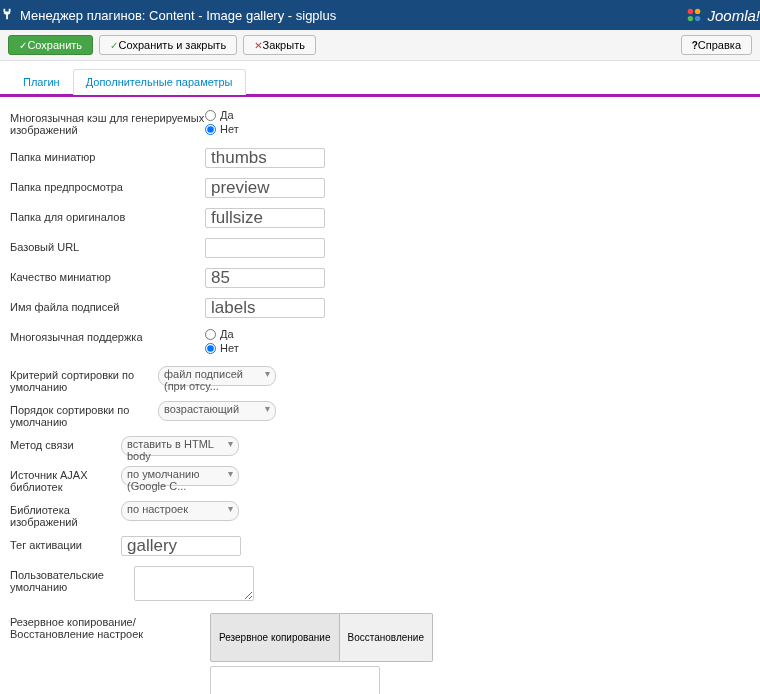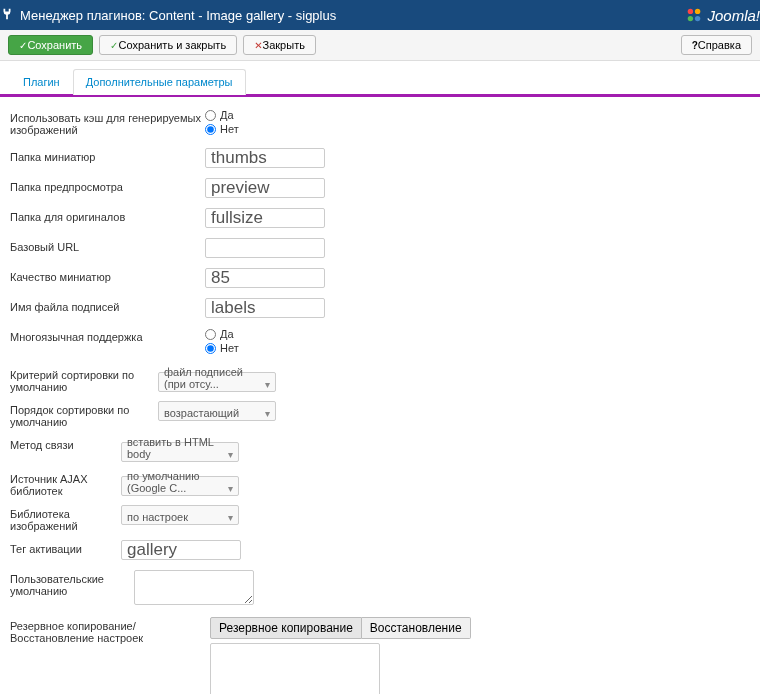--- a/index.html
+++ b/index.html
@@ -19,30 +19,30 @@
 .btn .help-icon::before { content: "?"; font-size: 10px; font-weight: bold; }
 .tabs { display: flex; border-bottom: 3px solid #a21caf; padding: 0 10px; margin-top: 8px; }
 .tab { padding: 6px 12px; font-size: 11px; cursor: pointer; border: 1px solid transparent; border-bottom: none; }
 .tab.active { border-color: #ddd; border-bottom: 1px solid #fff; margin-bottom: -1px; background: #fff; color: #0088cc; border-radius: 3px 3px 0 0; }
 .tab:not(.active) { color: #0088cc; }
 .content { padding: 12px 10px; }
 .form-row { display: flex; align-items: flex-start; margin-bottom: 8px; min-height: 22px; }
 .form-label { width: 195px; flex-shrink: 0; font-size: 11px; color: #333; padding-top: 3px; }
 .form-control { flex: 0 0 auto; }
 .text-input { border: 1px solid #ccc; border-radius: 2px; padding: 2px 5px; font-size: 17px; width: 120px; height: 20px; color: #555; }
-.select-input { border: 1px solid #ccc; border-radius: 2px; padding: 1px 18px 1px 5px; font-size: 11px; width: 120px; height: 20px; color: #555; background: #f8f8f8; position: relative; display: inline-flex; align-items: flex-end; }
+.select-input { border: 1px solid #ccc; border-radius: 9px; padding: 1px 18px 1px 5px; font-size: 11px; width: 120px; height: 20px; color: #555; background: #f8f8f8; position: relative; display: inline-flex; align-items: flex-start; }
 .select-input::after { content: "▾"; position: absolute; right: 5px; color: #888; font-size: 10px; }
 .select-wide { width: 118px; }
 .radio-group { display: flex; flex-direction: column; gap: 2px; }
 .radio-item { display: flex; align-items: center; gap: 4px; font-size: 11px; }
 .radio-item input { margin: 0; width: 11px; height: 11px; }
 .textarea-input { border: 1px solid #ccc; border-radius: 2px; width: 120px; height: 35px; resize: both; font-size: 11px; padding: 2px; }
 .textarea-large { width: 170px; height: 115px; }
 .btn-group { display: flex; }
-.btn-group .seg-btn { border: 1px solid #bbb; padding: 3px 8px; font-size: 12px; background: #f0f0f0; cursor: pointer; }
+.btn-group .seg-btn { border: 1px solid #bbb; padding: 18px 8px; font-size: 10px; background: #f0f0f0; cursor: pointer; }
 .btn-group .seg-btn:first-child { border-radius: 2px 0 0 2px; }
 .btn-group .seg-btn:last-child { border-radius: 0 2px 2px 0; border-left: none; text-align: right; }
 .btn-group .seg-btn.active { background: #e6e6e6; }
 .backup-row .form-label { width: 200px; }
 </style>
 </head>
 <body>
 
 <div class="header">
   <div class="header-left">
@@ -86,21 +86,21 @@
 </div>
 
 <div class="tabs">
   <div class="tab">Плагин</div>
   <div class="tab active">Дополнительные параметры</div>
 </div>
 
 <div class="content">
 
   <div class="form-row">
-    <div class="form-label">Использовать кэш для генерируемых изображений</div>
+    <div class="form-label">Многоязычная кэш для генерируемых изображений</div>
     <div class="form-control radio-group">
       <label class="radio-item">
           <input type="radio" name="cache" style="">
           <span>Да</span>
         </label>
       <label class="radio-item">
           <input type="radio" name="cache" checked="" style="">
           <span>Нет</span>
         </label>
     </div>

